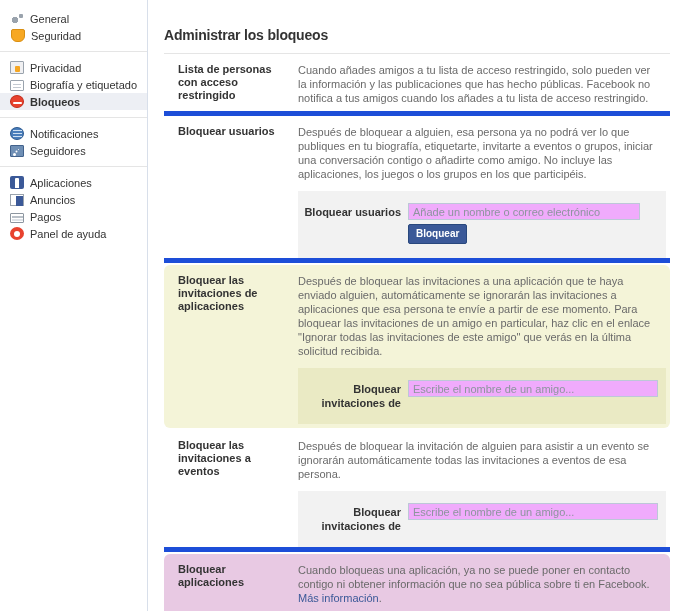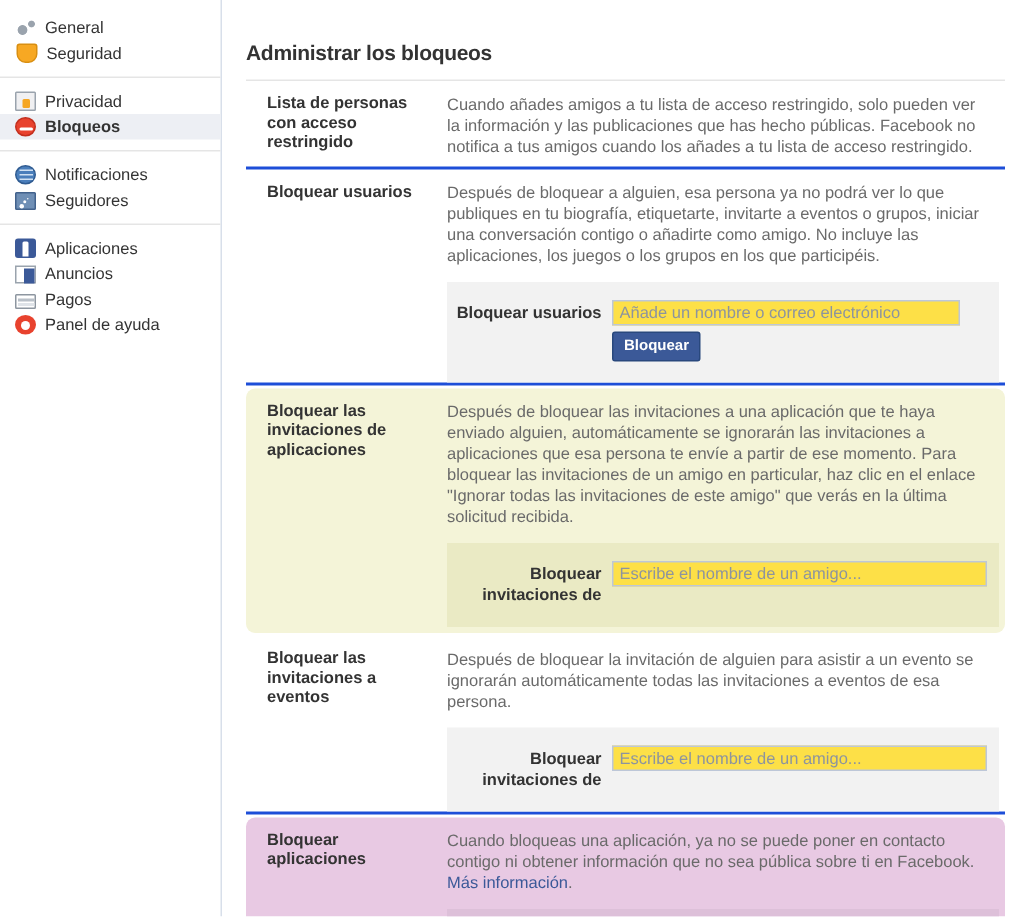--- a/index.html
+++ b/index.html
@@ -169,21 +169,21 @@
     margin-right: 6px;
   }
 
   .section {
     display: flex;
     padding: 9px 0 0 0;
     position: relative;
     margin-right: 6px;
   }
   .section.plain {
-    border-bottom: 2px solid #1d4ed8;
+    border-bottom: 5px solid #1d4ed8;
   }
   .section.hl {
     border-bottom: none;
     border-radius: 6px;
     margin: 2px 6px 2px 0;
     padding: 9px 0 4px 0;
   }
   .section.hl-yellow { background: #f5f5dc; background: #f4f4d8; }
   .section.hl-pink   { background: #e8c9e3; }
 
@@ -231,21 +231,21 @@
     padding-right: 7px;
     padding-top: 2px;
   }
   .form-field { flex: 1; }
   .txt {
     display: block;
     width: 100%;
     max-width: 232px;
     height: 17px;
     border: 1px solid #bdc7d8;
-    background: #fde047;
+    background: #f0abfc;
     font-family: "Liberation Sans", sans-serif;
     font-size: 11px;
     color: #333;
     padding: 1px 4px;
     outline: none;
   }
   .txt.wide { max-width: 100%; }
   .txt::placeholder { color: #8d949e; }
   .btn-primary {
     margin-top: 4px;
@@ -281,20 +281,24 @@
       </div>
     </div>
 
     <div class="nav-sep"></div>
 
     <div class="nav-group">
       <div class="nav-item">
         <span class="nav-ico ico-lock"></span>
         <span class="nav-label">Privacidad</span>
       </div>
+      <div class="nav-item">
+        <span class="nav-ico ico-tag"></span>
+        <span class="nav-label">Biografía y etiquetado</span>
+      </div>
       <div class="nav-item selected">
         <span class="nav-ico ico-block"></span>
         <span class="nav-label">Bloqueos</span>
       </div>
     </div>
 
     <div class="nav-sep"></div>
 
     <div class="nav-group">
       <div class="nav-item">

